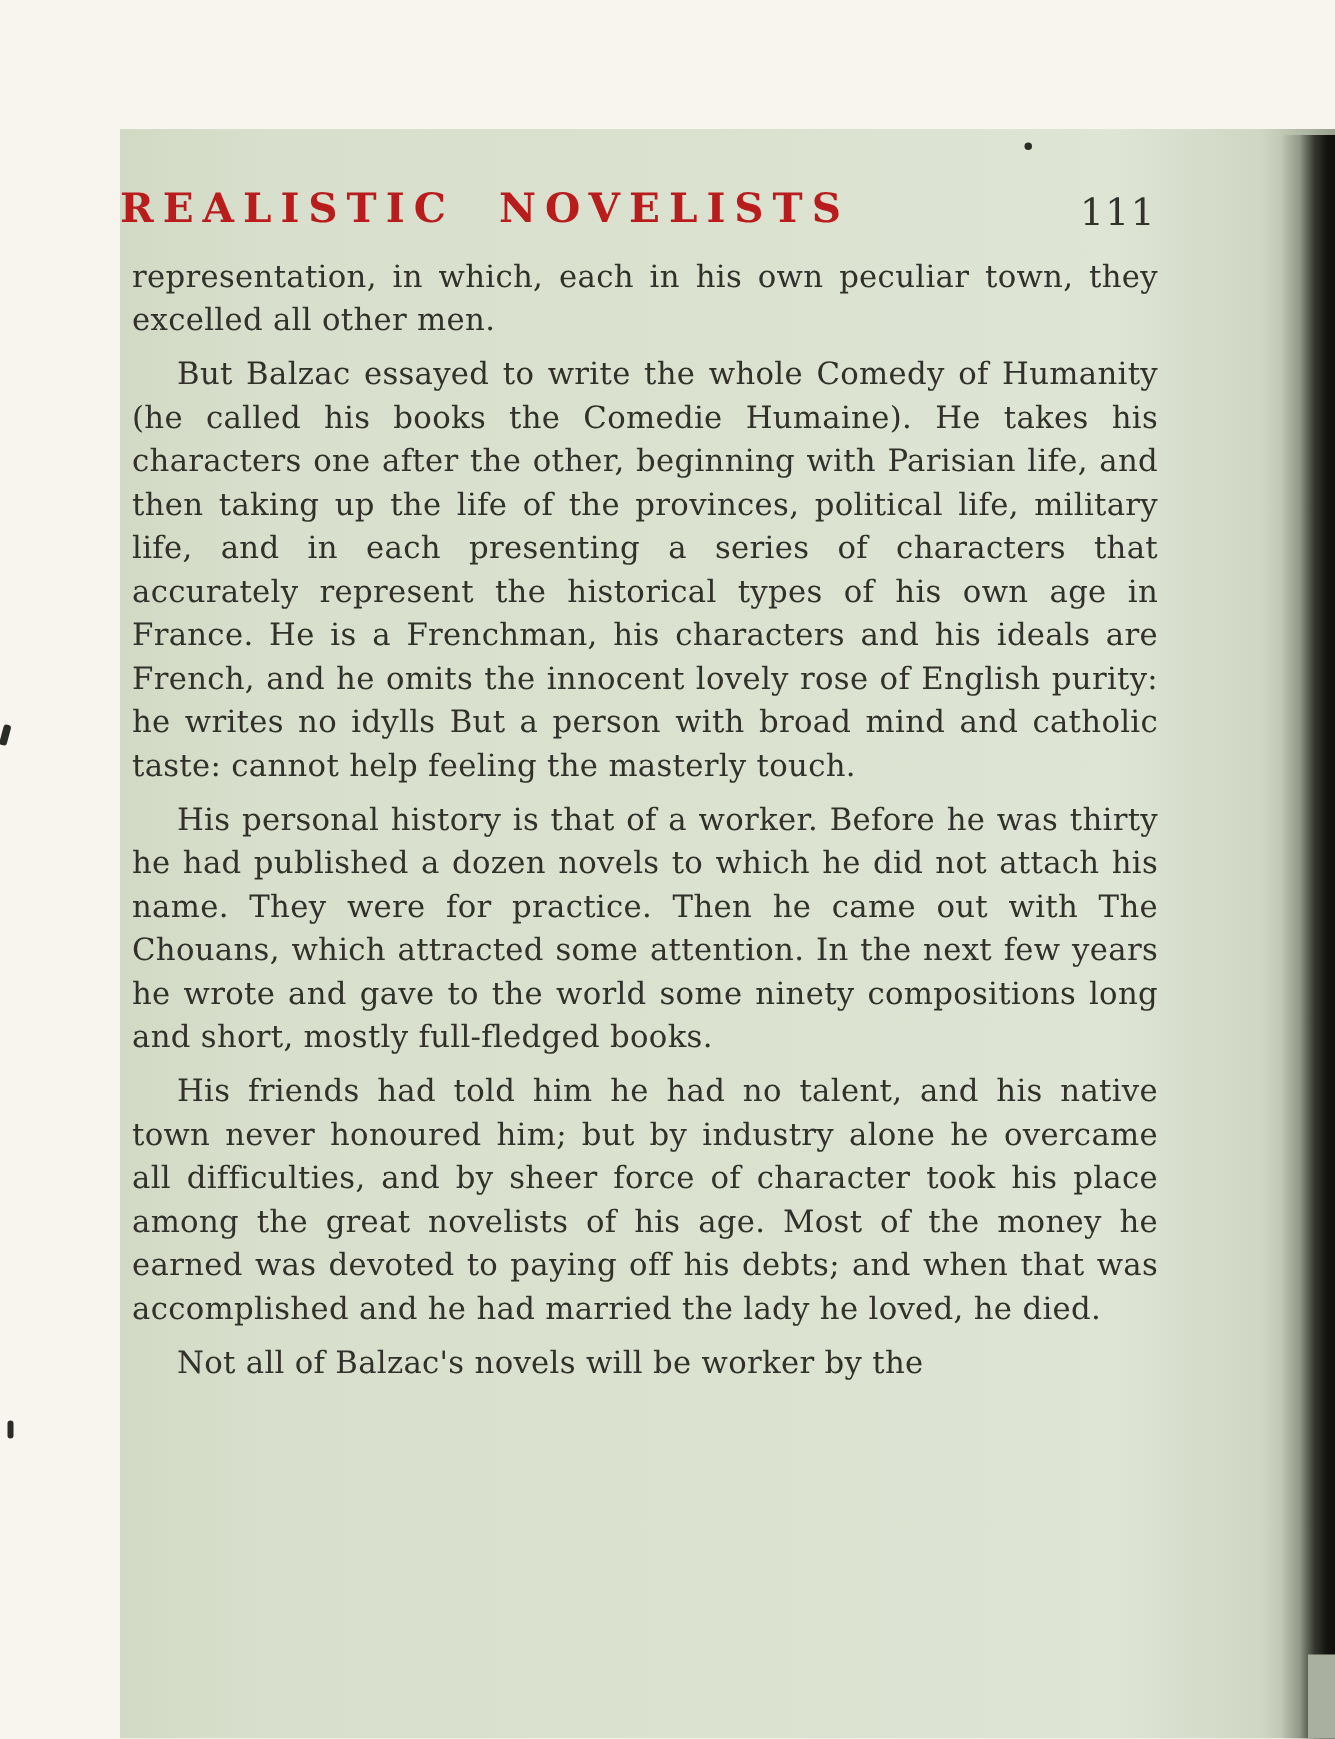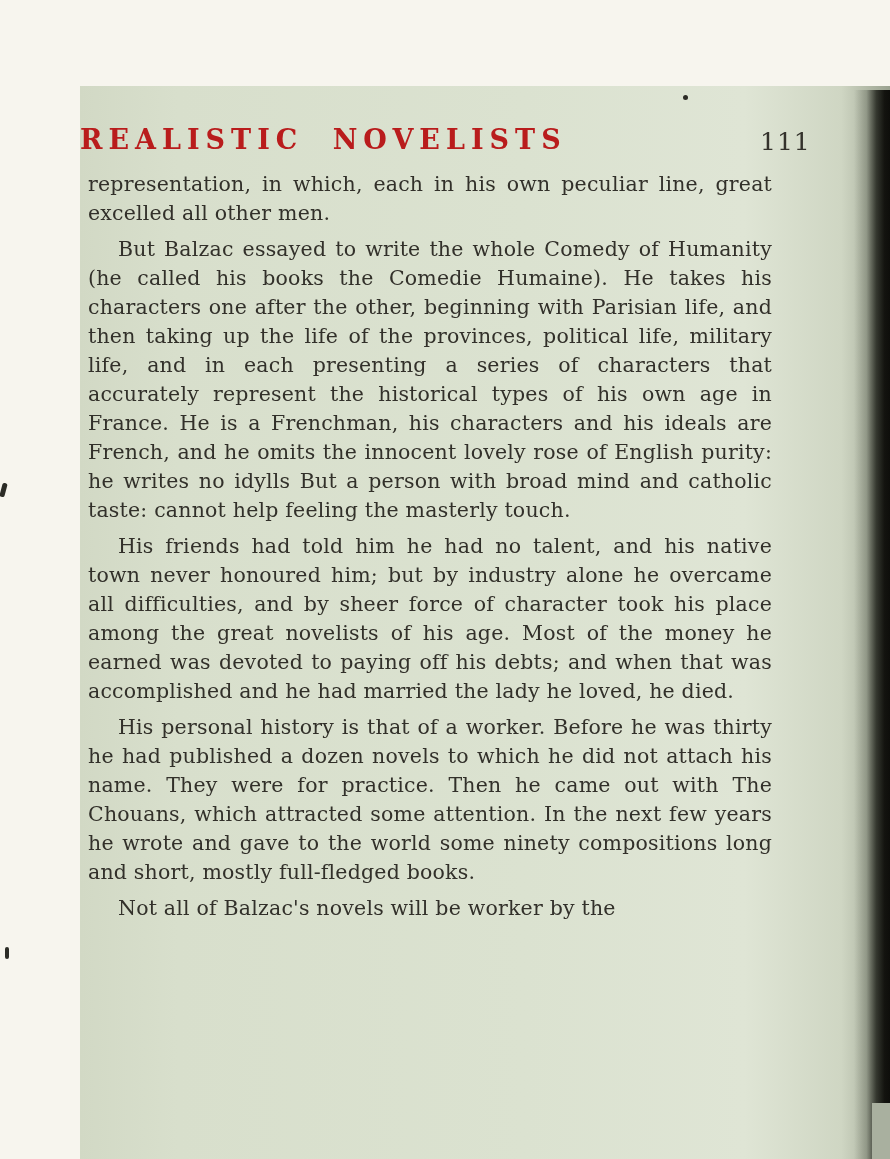--- a/index.html
+++ b/index.html
@@ -63,21 +63,21 @@
     text-align: left;
     font-size: 27px;
     letter-spacing: 6px;
     word-spacing: 14px;
     color: #b91c1c;
     white-space: nowrap;
     font-weight: bold;
   }
   .page-number {
     position: absolute;
-    left: 760px;
+    left: 720px;
     top: 127px;
     font-size: 25px;
     letter-spacing: 1px;
     color: #34322c;
   }
   .text-block {
     position: absolute;
     left: 88px;
     top: 170px;
     width: 684px;
@@ -129,24 +129,24 @@
   <div class="page">
     <div class="edge-shadow"></div>
     <div class="edge-bottom"></div>
   </div>
 
   <div class="page-title">REALISTIC NOVELISTS</div>
 
   <div class="page-number">111</div>
 
   <div class="text-block">
-    <p class="para first">representation, in which, each in his own peculiar line, great excelled all other men.</p>
+    <p class="para first">representation, in which, each in his own peculiar town, they excelled all other men.</p>
     <p class="para">But Balzac essayed to write the whole Comedy of Humanity (he called his books the Comedie Humaine). He takes his characters one after the other, beginning with Parisian life, and then taking up the life of the provinces, political life, military life, and in each presenting a series of characters that accurately represent the historical types of his own age in France. He is a Frenchman, his characters and his ideals are French, and he omits the innocent lovely rose of English purity: he writes no idylls But a person with broad mind and catholic taste: cannot help feeling the masterly touch.</p>
+    <p class="para">His personal history is that of a worker. Before he was thirty he had published a dozen novels to which he did not attach his name. They were for practice. Then he came out with The Chouans, which attracted some attention. In the next few years he wrote and gave to the world some ninety compositions long and short, mostly full-fledged books.</p>
     <p class="para">His friends had told him he had no talent, and his native town never honoured him; but by industry alone he overcame all difficulties, and by sheer force of character took his place among the great novelists of his age. Most of the money he earned was devoted to paying off his debts; and when that was accomplished and he had married the lady he loved, he died.</p>
-    <p class="para">His personal history is that of a worker. Before he was thirty he had published a dozen novels to which he did not attach his name. They were for practice. Then he came out with The Chouans, which attracted some attention. In the next few years he wrote and gave to the world some ninety compositions long and short, mostly full-fledged books.</p>
     <p class="para">Not all of Balzac's novels will be worker by the</p>
   </div>
 
   <div class="speck speck-dot"></div>
   <div class="speck speck-left-1"></div>
   <div class="speck speck-left-2"></div>
 
 </div>
 
 </body></html>

